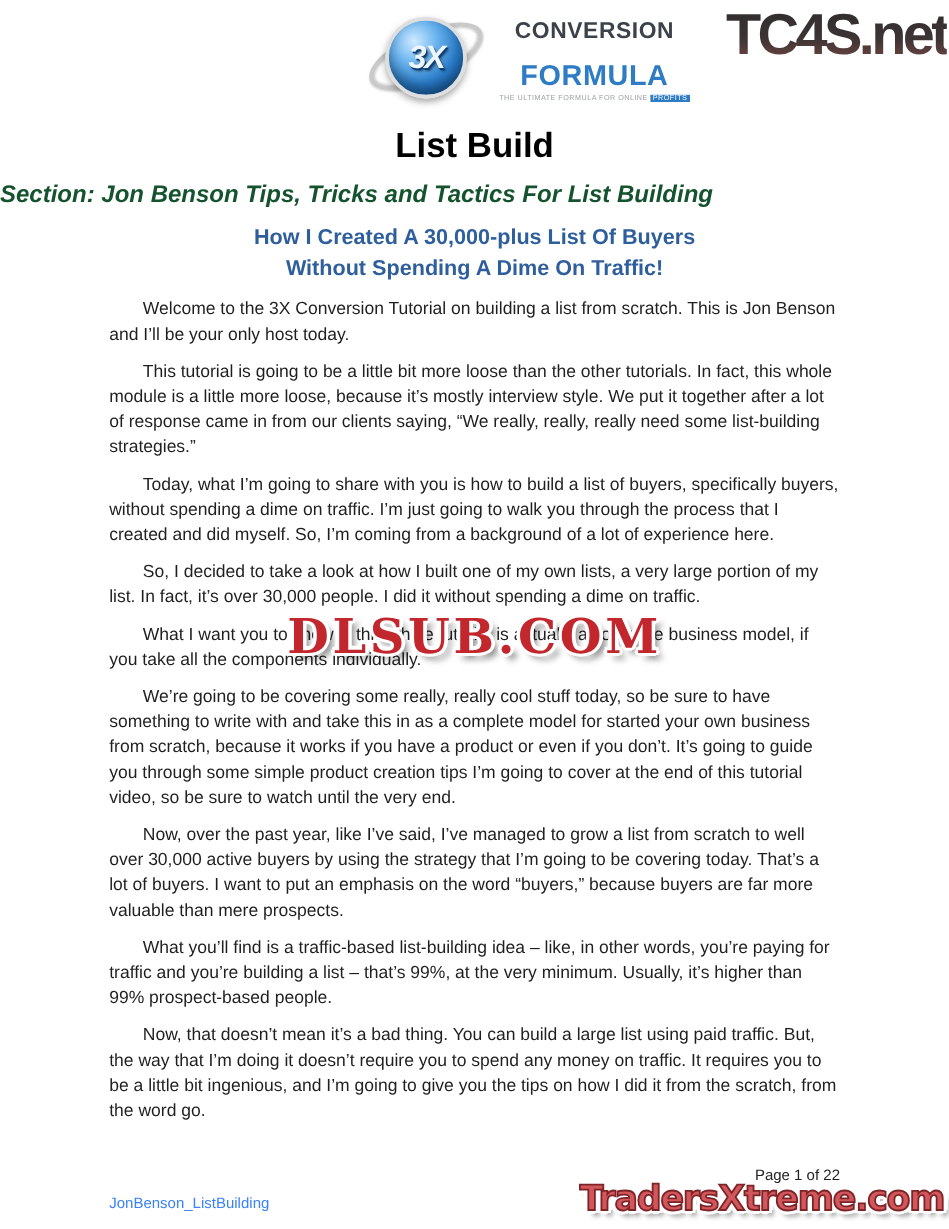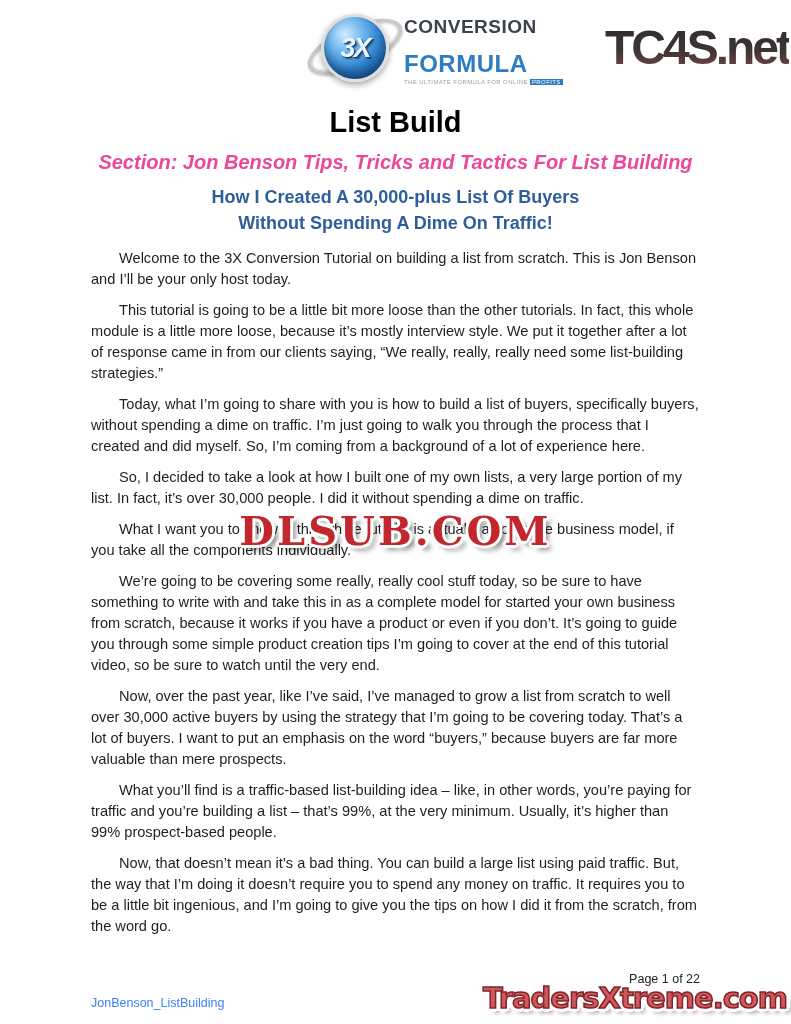--- a/index.html
+++ b/index.html
@@ -8,21 +8,21 @@
     background:#ffffff;
     position:relative;
     overflow:hidden;
     font-family:"Liberation Sans",sans-serif;
     color:#1f1f1f;
   }
   
   .header{position:relative;height:100px;}
   .logo{
     position:absolute;left:310px;top:6px;
-    display:flex;align-items:center;gap:8px;
+    display:flex;align-items:center;gap:20px;text-align:center;
   }
   .orb-wrap{position:relative;width:86px;height:80px;}
   .orb-ring{
     position:absolute;left:-6px;top:20px;
     width:94px;height:34px;
     border:4px solid #c9c9c9;
     border-radius:50%;
     transform:rotate(-24deg);
     box-shadow:inset 0 0 3px #9a9a9a, 0 1px 2px rgba(0,0,0,.25);
   }
@@ -39,34 +39,34 @@
     color:#eef6fd;
     text-shadow:1px 1px 0 #0a3f7a, 2px 2px 2px rgba(0,0,0,.5);
     letter-spacing:-2px;
   }
   .logo-text{display:flex;flex-direction:column;line-height:1;}
   .logo-line1{font-size:19px;font-weight:bold;color:#3c424a;letter-spacing:.5px;margin-top:10px;}
   .logo-line2{font-size:24px;font-weight:bold;color:#2e7cc4;letter-spacing:.5px;margin-top:16px;}
   .logo-tagline{margin-top:3px;font-size:6px;color:#9aa0a6;letter-spacing:.4px;white-space:nowrap;}
   .logo-tagline .accent{background:#2e7cc4;color:#ffffff;padding:0 2px;}
   .tc4s{
-    position:absolute;right:2px;top:20px;
+    position:absolute;right:2px;top:2px;
     font-size:48px;font-weight:bold;letter-spacing:-3px;
     background:linear-gradient(180deg,#2e2c2c 0%,#3d3434 55%,#7d4b45 100%);
     -webkit-background-clip:text;background-clip:text;
     -webkit-text-fill-color:transparent;
   }
   
   .doc-title{
     margin:6px 0 12px 0;text-align:center;
     font-size:29px;font-weight:bold;color:#000000;
   }
   .section-heading{
-    margin:0 0 10px 0;text-align:center;
-    font-size:20px;font-weight:bold;font-style:italic;color:#ec4899;
+    margin:0 0 10px 0;
+    font-size:20px;font-weight:bold;font-style:italic;color:#14532d;
   }
   .subtitle{
     text-align:center;font-size:18px;font-weight:bold;
     line-height:26px;margin-bottom:12px;
   }
   
   .body-text{margin:0 91px;width:609px;}
   .body-text p{
     margin:0 0 10px 0;
     font-size:14.6px;line-height:21px;

